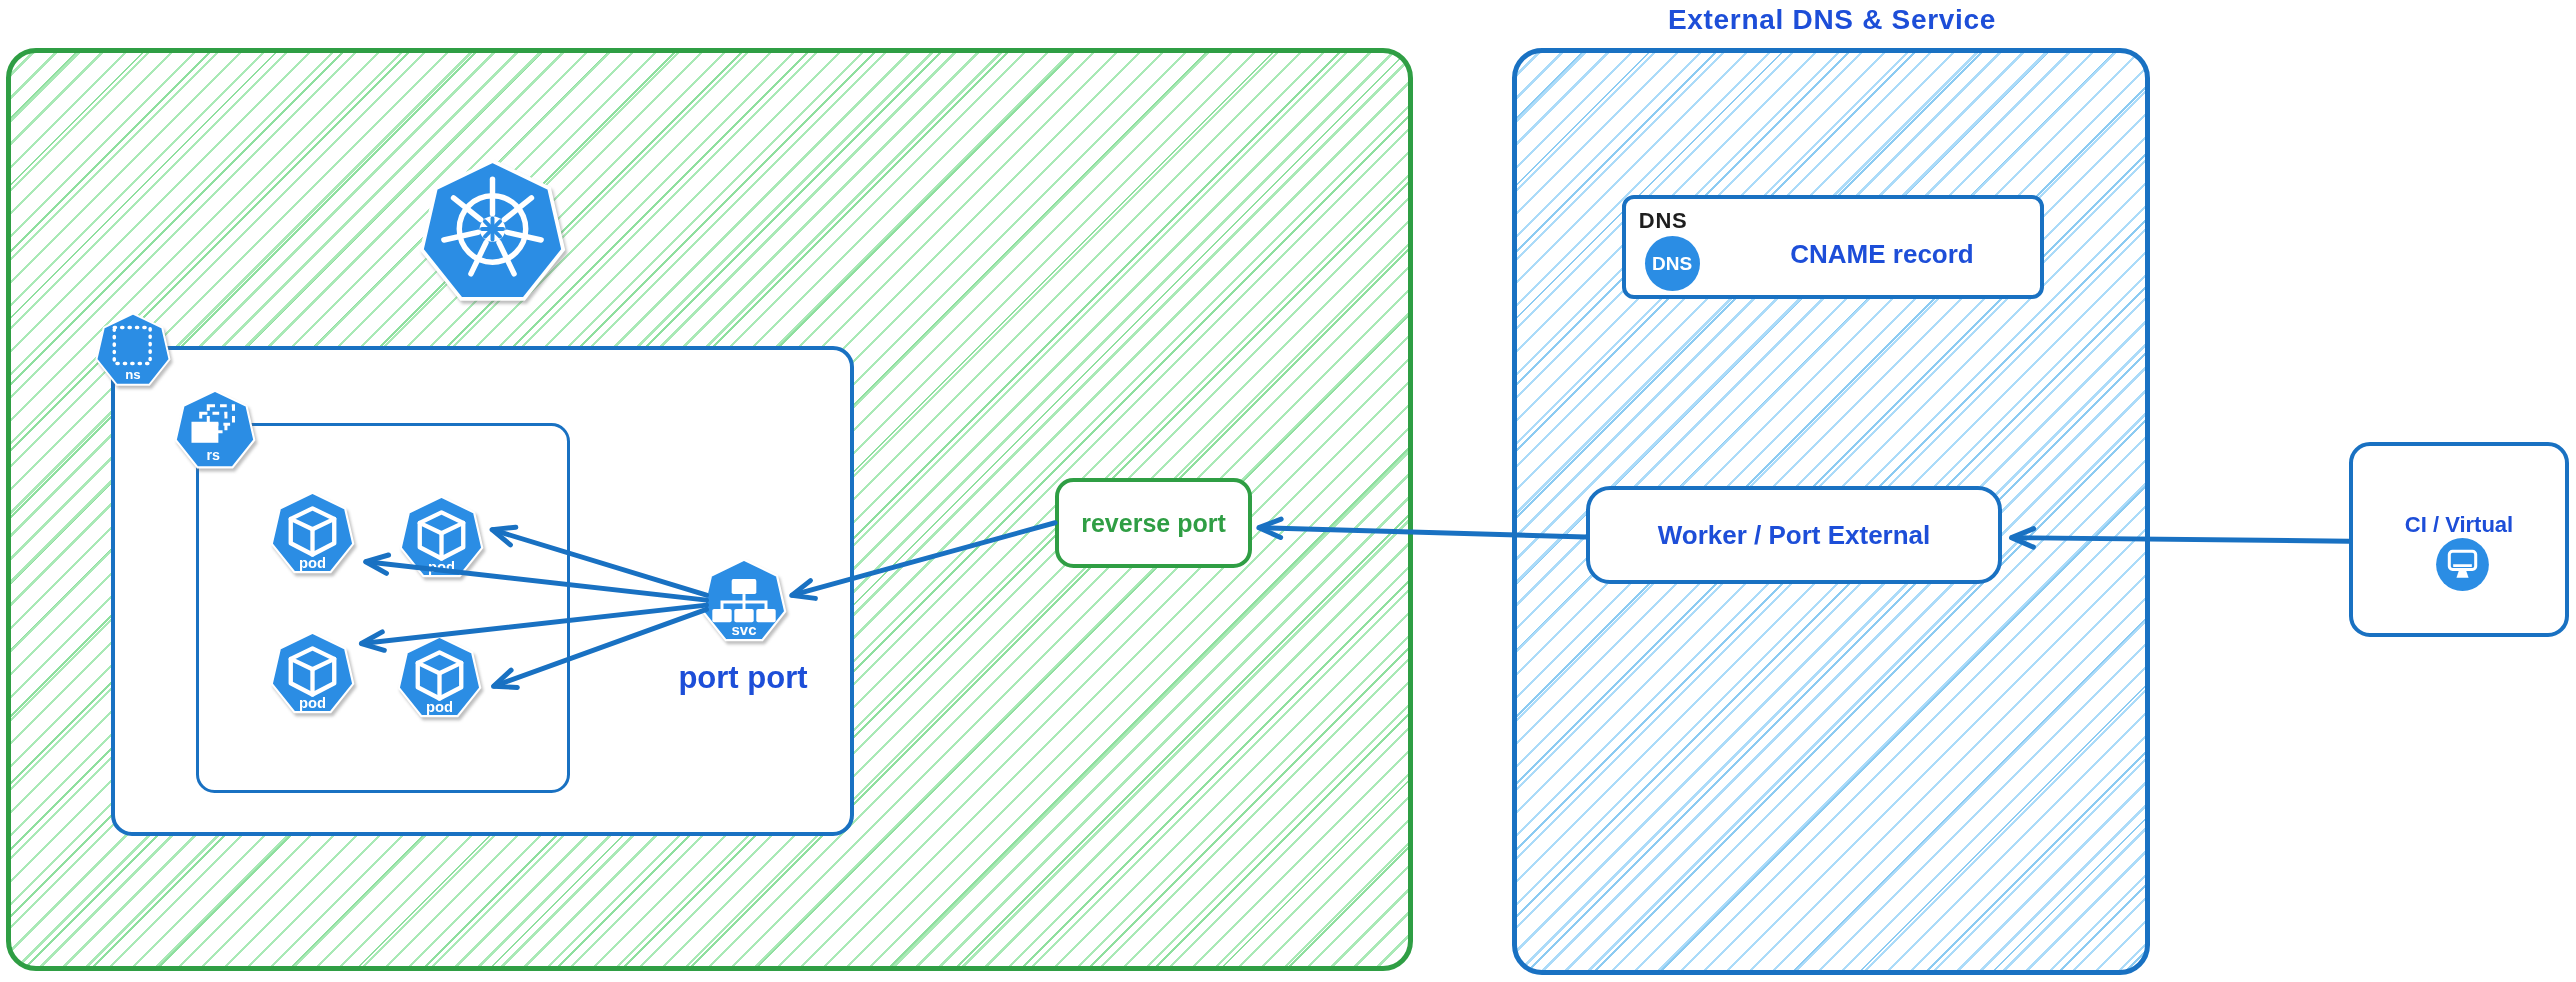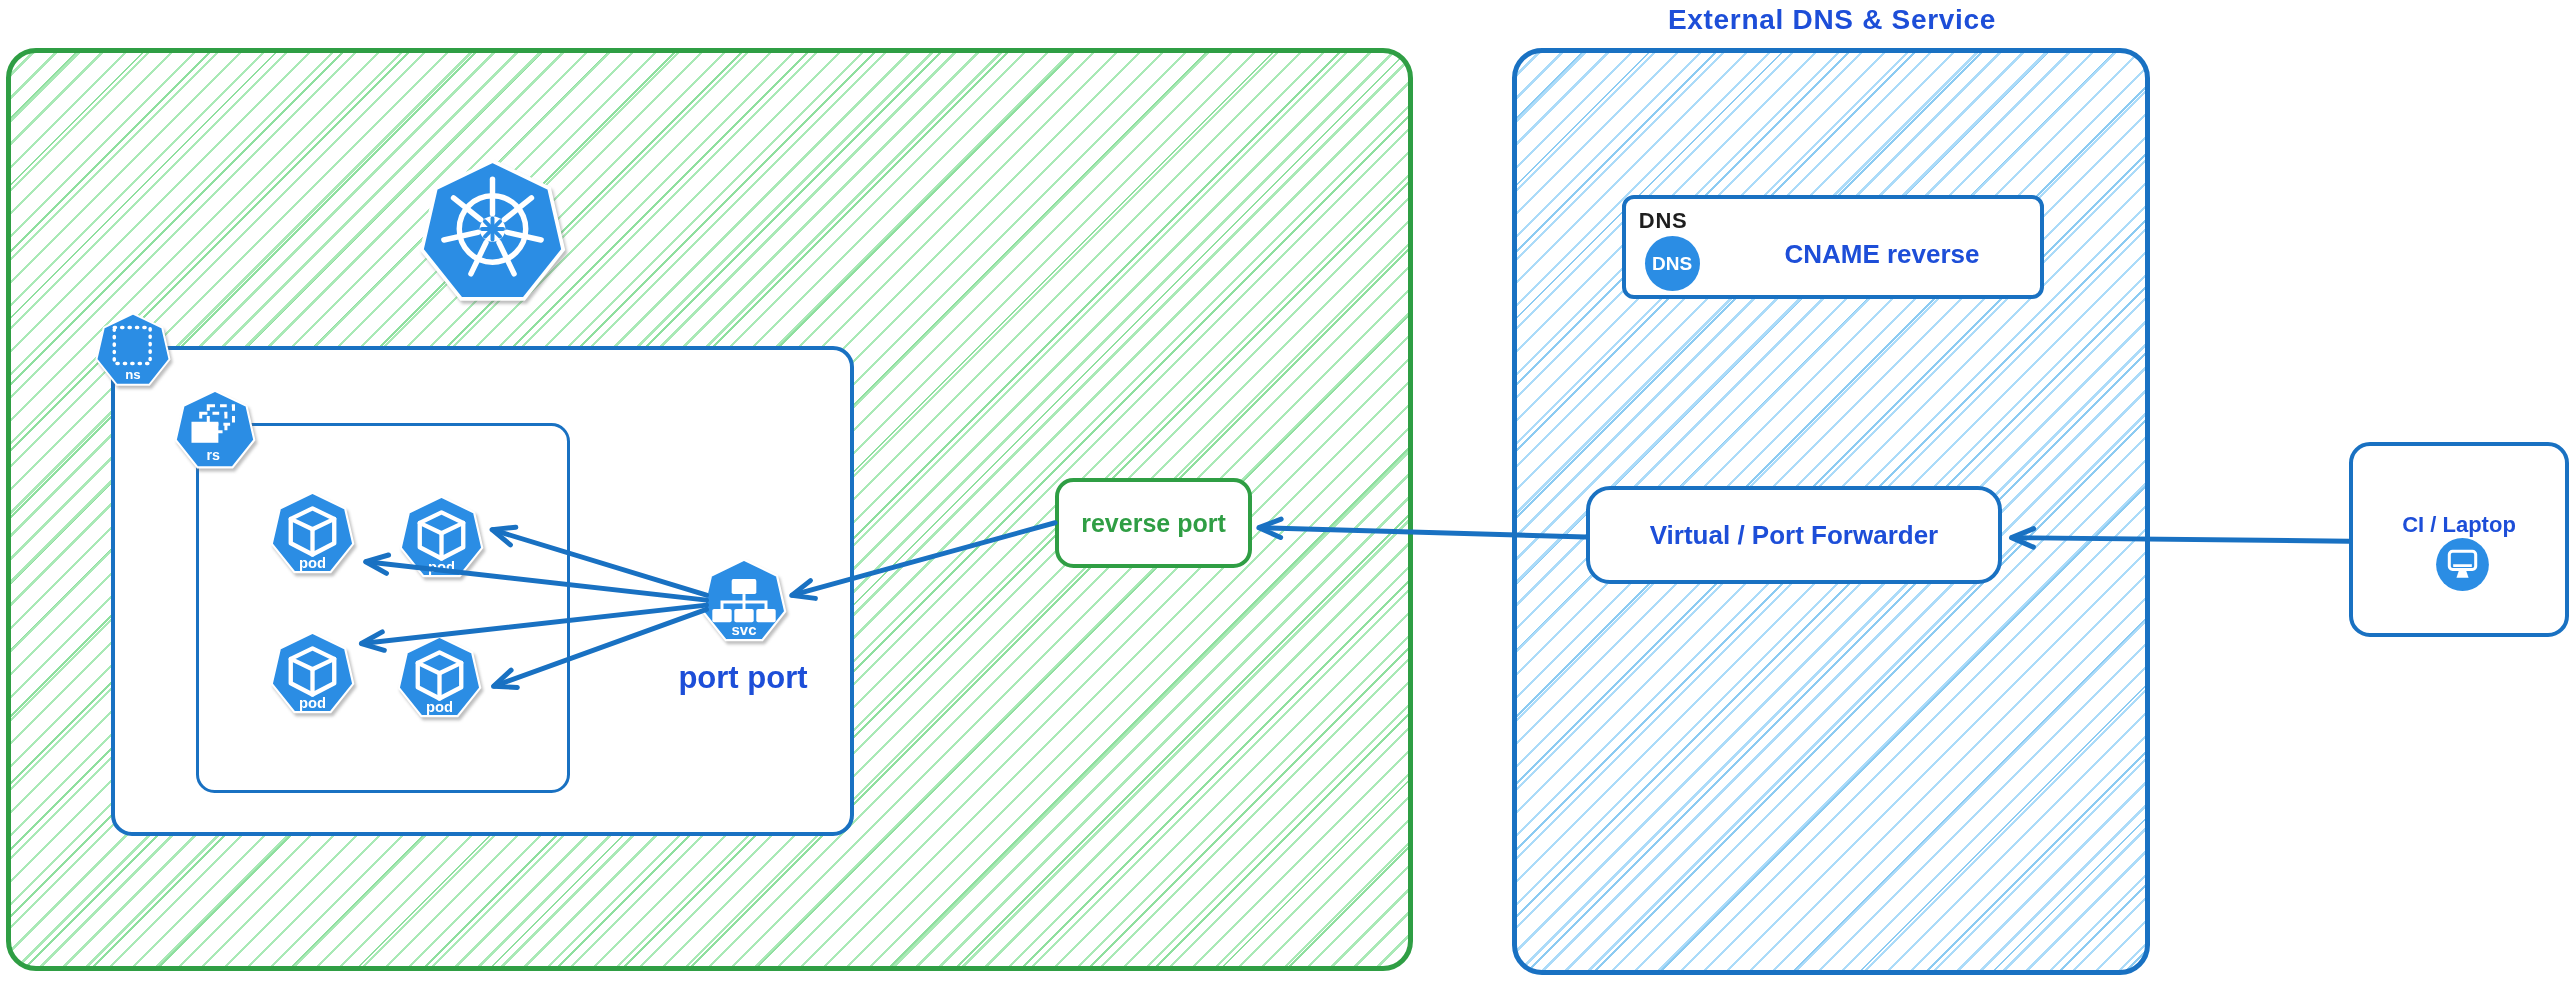--- a/index.html
+++ b/index.html
@@ -151,29 +151,29 @@
     <span>reverse port</span>
   </div>
 
   <div class="abs section-title blue-text" style="left:1619px;top:4.3px;width:426px;">External DNS &amp; Service</div>
 
   <div class="abs group-box ext-box" style="left:1512px;top:48px;width:638px;height:927px;"></div>
 
   <div class="abs white-box blue-border" style="left:1583px;top:195px;width:422px;height:104px;border-radius:12px;margin-left:39px;">
     <div class="abs black-text" style="left:12.8px;top:9.2px;font-size:22px;font-weight:700;letter-spacing:0.7px;">DNS</div>
     <div class="abs badge" style="left:18.5px;top:37px;width:55px;height:55px;font-size:19px;">DNS</div>
-    <div class="abs blue-text" style="left:128px;top:40px;width:256px;text-align:center;font-size:26px;font-weight:600;">CNAME reverse</div>
+    <div class="abs blue-text" style="left:128px;top:40px;width:256px;text-align:center;font-size:26px;font-weight:600;">CNAME record</div>
   </div>
 
   <div class="abs white-box blue-border label-center blue-text" style="left:1586px;top:486px;width:416px;height:98px;border-radius:24px;font-size:26px;font-weight:600;">
-    <span>Virtual / Port Forwarder</span>
+    <span>Worker / Port External</span>
   </div>
 
   <div class="abs white-box blue-border" style="left:2349px;top:442px;width:220px;height:195px;border-radius:21px;">
-    <div class="abs blue-text" style="left:0;top:66px;width:100%;text-align:center;font-size:22px;font-weight:600;">CI / Laptop</div>
+    <div class="abs blue-text" style="left:0;top:66px;width:100%;text-align:center;font-size:22px;font-weight:600;">CI / Virtual</div>
     <svg class="abs" style="left:82px;top:91px;" width="55" height="55" viewBox="0 0 100 100">
       <circle cx="50" cy="50" r="48" fill="#2b8de4"></circle>
       <rect x="26" y="26" width="48" height="33" rx="6" fill="none" stroke="#ffffff" stroke-width="5.5"></rect>
       <line x1="33" y1="52" x2="67" y2="52" stroke="#ffffff" stroke-width="5"></line>
       <polygon points="44,59 56,59 61,74 39,74" fill="#ffffff"></polygon>
     </svg>
   </div>
 
   <svg class="abs arrow-layer" style="left:0;top:0;" width="2576" height="983" viewBox="0 0 3628 1384">
     <defs>

